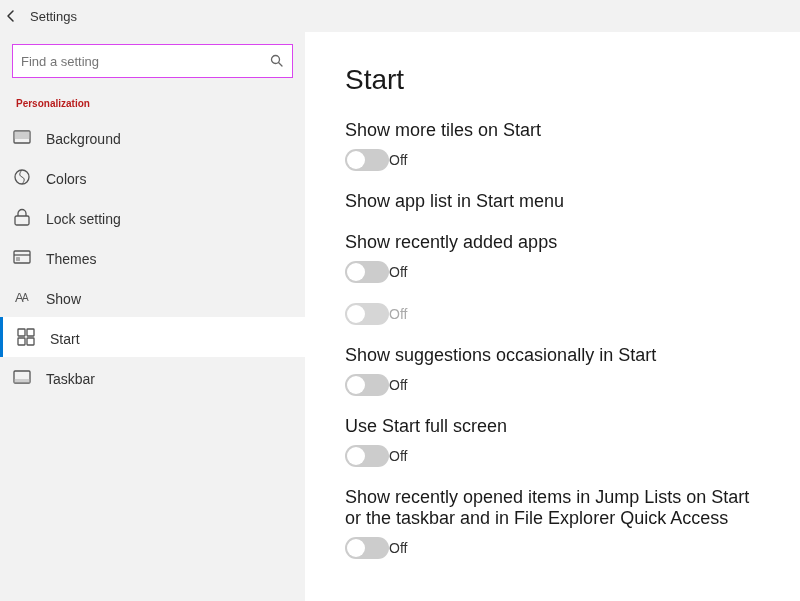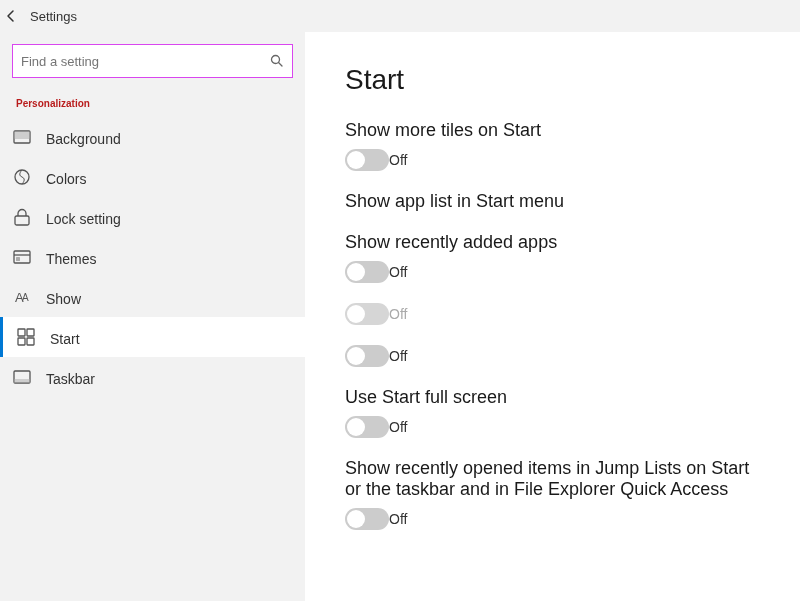--- a/index.html
+++ b/index.html
@@ -324,20 +324,21 @@
     </div>
 
     <div class="setting-group">
       <div class="toggle-row">
         <div class="toggle disabled-toggle"></div>
         <span class="toggle-status disabled">Off</span>
       </div>
     </div>
 
     <div class="setting-group">
+      <div class="setting-label">Show suggestions occasionally in Start</div>
       <div class="toggle-row">
         <div class="toggle"></div>
         <span class="toggle-status">Off</span>
       </div>
     </div>
 
     <div class="setting-group">
       <div class="setting-label">Use Start full screen</div>
       <div class="toggle-row">
         <div class="toggle"></div>

